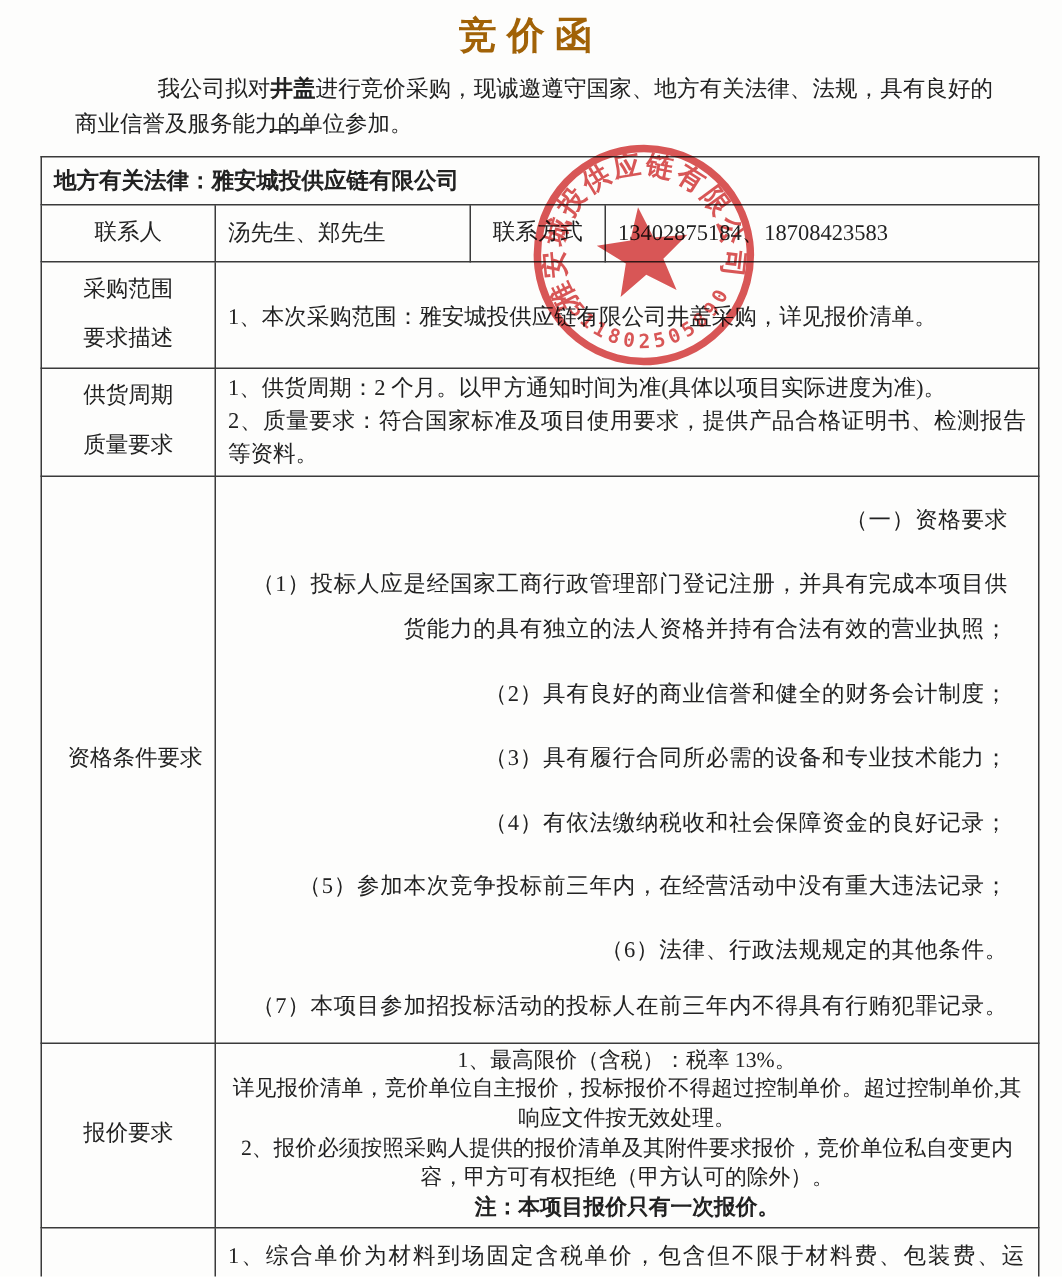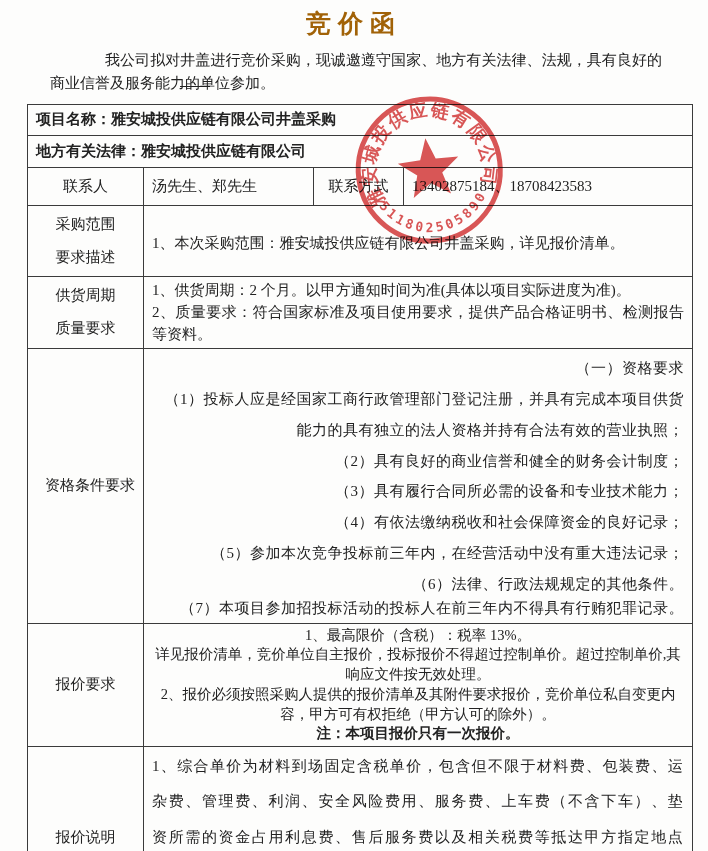--- a/index.html
+++ b/index.html
@@ -16,21 +16,21 @@
     margin:7px 0 0 0;text-align:center;
     font-size:25px;font-weight:bold;letter-spacing:7px;color:#a16207;
   }
 
   
   .intro{
     margin:9px 46px 0 50px;
     font-size:15px;line-height:1.55;text-align:justify;
     text-indent:55px;color:#222;
   }
-  .intro .ul{font-weight:normal;border-bottom:1.5px solid #222;padding-bottom:18px;}
+  .intro .ul{font-weight:bold;border-bottom:1.5px solid #222;padding-bottom:18px;}
 
   
   table.main{
     border-collapse:collapse;table-layout:fixed;
     margin:8px 0 0 27px;width:665px;
     font-size:15px;color:#222;
   }
   table.main td{
     border:1px solid #3b3b3b;
     padding:2px 8px;vertical-align:middle;
@@ -46,21 +46,21 @@
   .r4 td{height:57px;}
   .r5 td{height:56px;}
   .r6 td{height:270px;text-align:right;}
   .r7 td{height:24px;}
   .r8 td{height:111px;text-align:center;}
   .r9 td{height:131px;}
 
   .scope-content p{margin:4px 0 0 0;line-height:1.6;}
   .supply-content p{margin:1px 0 0 0;line-height:1.45;}
 
-  .qual p{margin:0;line-height:2.05;letter-spacing:.5px;}
+  .qual p{margin:12px;line-height:2.05;letter-spacing:.5px;}
   .qual p.tight{line-height:1.25;}
   .qual{padding-top:6px;}
 
   .quote-req p{margin:0;line-height:1.36;font-size:14.5px;}
   .quote-req .note{font-weight:bold;}
   .quote-req{padding-top:4px;}
 
   .quote-note-content{line-height:2.36;letter-spacing:1.2px;padding-top:5px;}
   td.lbl-top{vertical-align:top;padding-top:12px;}
 
@@ -82,23 +82,20 @@
   <p class="intro"><span>我公司拟对</span><span class="ul">井盖</span><span>进行竞价采购，现诚邀遵守国家、地方有关法律、法规，具有良好的商业信誉及服务能力的单位参加。</span></p>
 
   <table class="main">
     <colgroup>
       <col style="width:116px">
         <col style="width:170px">
         <col style="width:90px">
         <col style="width:289px">
     </colgroup>
     <tbody>
-        <tr class="r1">
-      <td colspan="4" class="bold-row">项目名称：雅安城投供应链有限公司井盖采购</td>
-    </tr>
     <tr class="r2">
       <td colspan="4" class="bold-row">地方有关法律：雅安城投供应链有限公司</td>
     </tr>
     <tr class="r3">
       <td class="lbl">联系人</td>
       <td>汤先生、郑先生</td>
       <td class="lbl">联系方式</td>
       <td>13402875184、18708423583</td>
     </tr>
     <tr class="r4">

